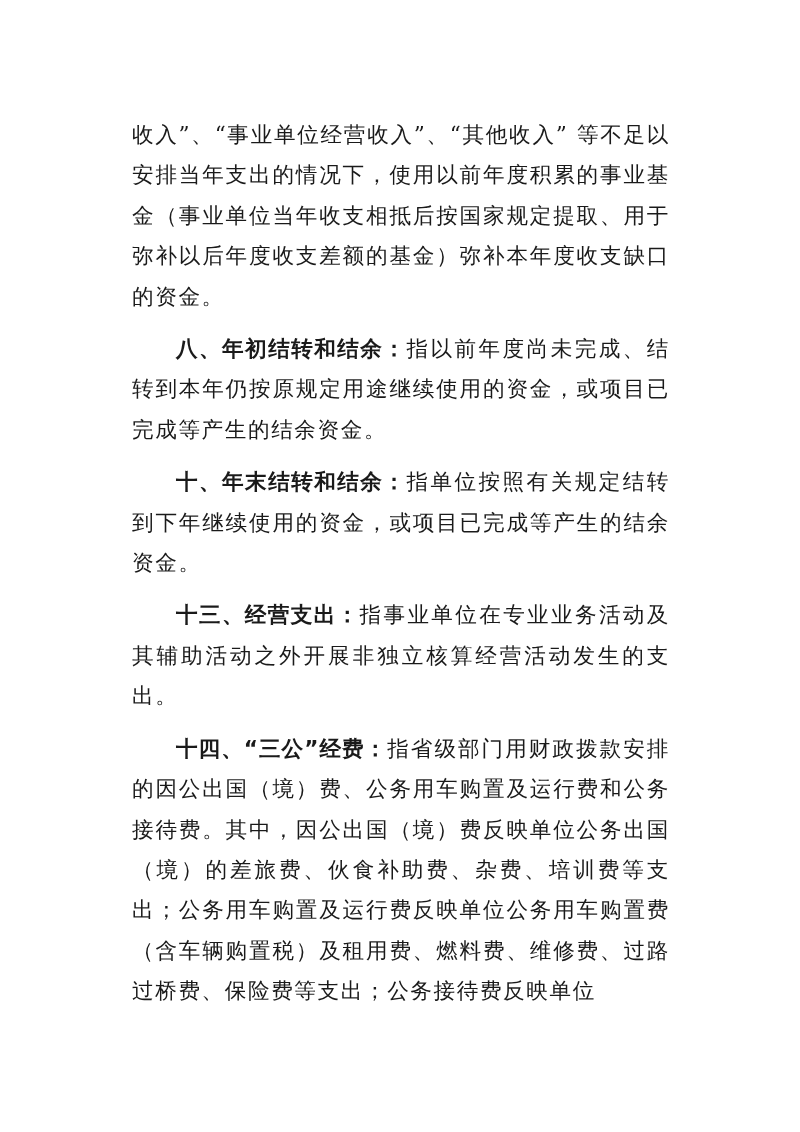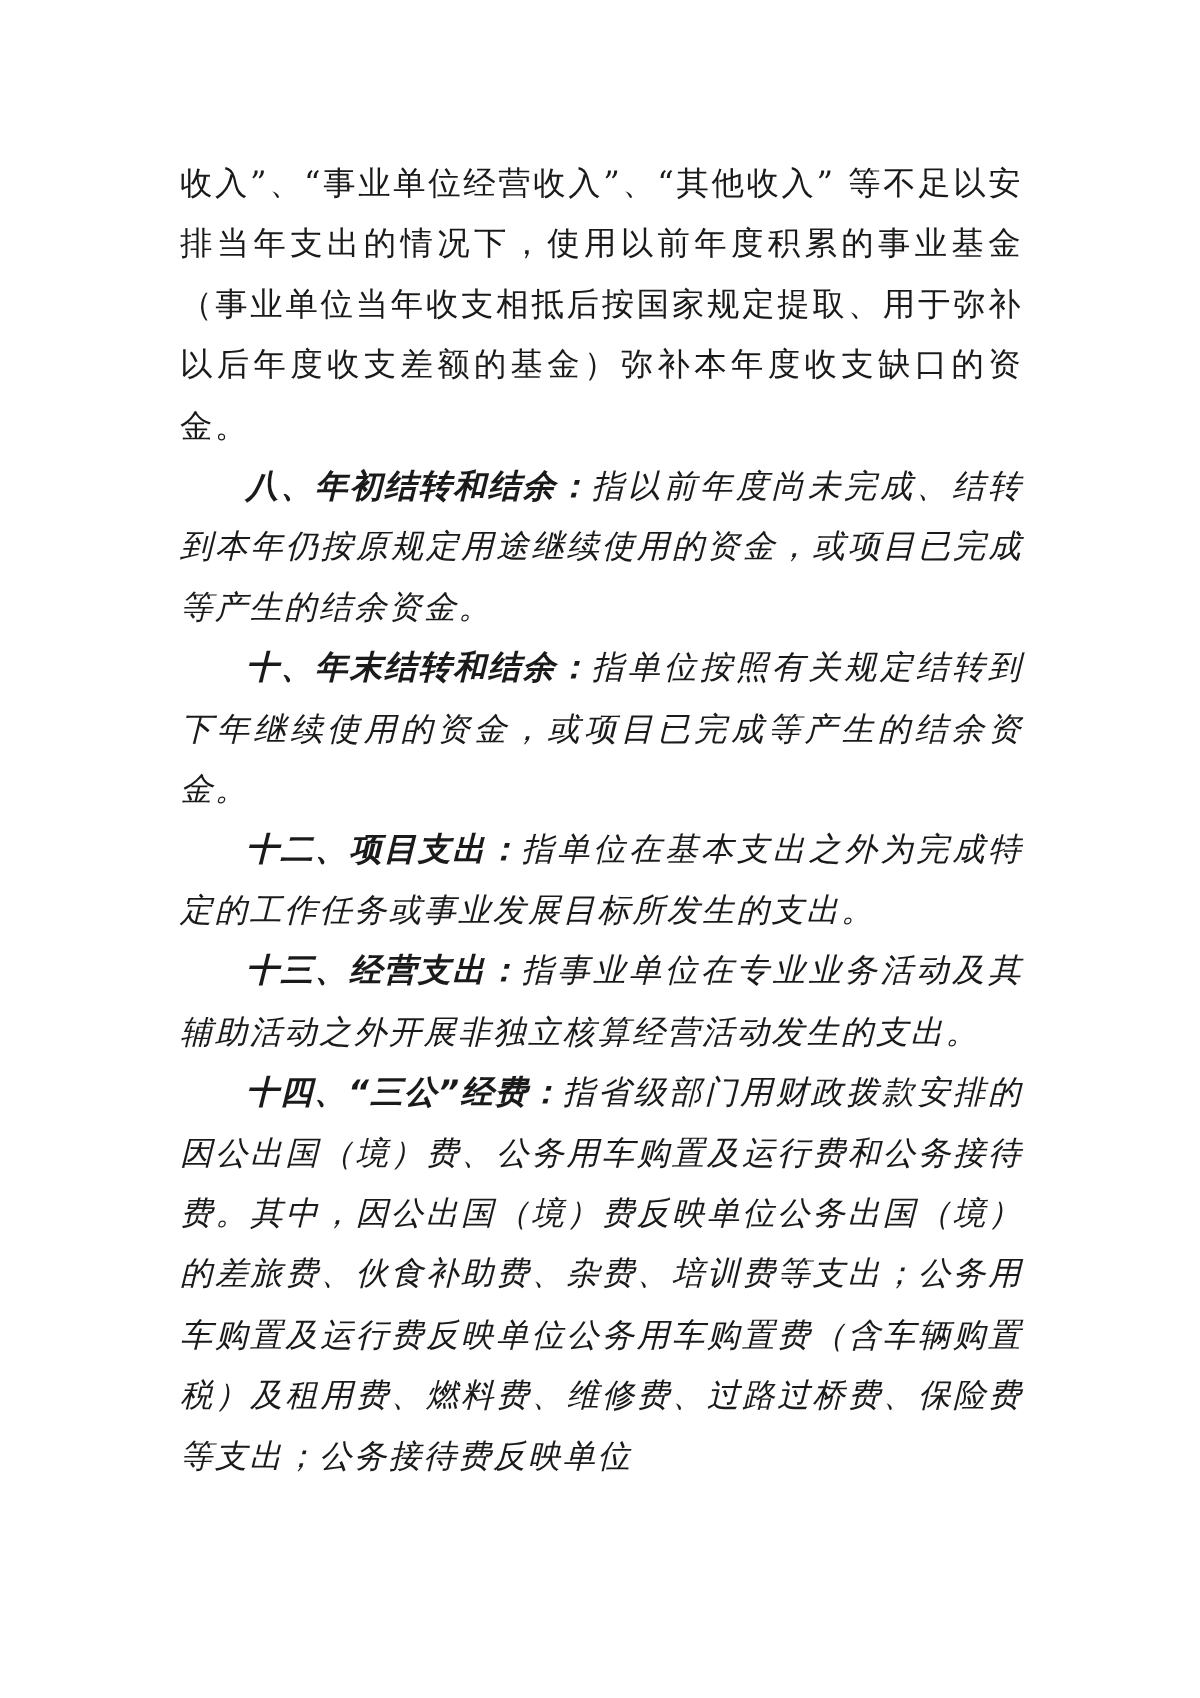--- a/index.html
+++ b/index.html
@@ -8,22 +8,22 @@
     position: absolute; left: 0; top: 0; width: 800px; height: 1132px; background: #fff;
   }
   .content {
     position: absolute; left: 120px; top: 103px; width: 562px;
     font-family: "DejaVu Serif", "Liberation Serif", serif;
     font-size: 21.6px; color: #1a1a1a;
     line-height: 40.4px;
     text-align: justify;
     letter-spacing: 1.6px;
   }
-  .para { margin: 0; text-indent: 0; }
-  .para.indent { text-indent: 44px; font-style: italic; }
+  .para { margin: 12px; text-indent: 0; }
+  .para.indent { text-indent: 44px; }
   .term { font-family: "DejaVu Sans", "Liberation Sans", sans-serif; font-weight: bold; letter-spacing: 0.6px; }
   .footer {
     position: absolute; left: 0; width: 800px; top: 1049px; text-align: center;
     font-family: "Liberation Serif", "DejaVu Serif", serif; font-size: 21px; color: #1a1a1a;
   }
 </style>
 </head>
 <body>
 
 <div class="page">
@@ -31,22 +31,19 @@
     <p class="para">
       <span>收入”、“事业单位经营收入”、“其他收入” 等不足以安排当年支出的情况下，使用以前年度积累的事业基金（事业单位当年收支相抵后按国家规定提取、用于弥补以后年度收支差额的基金）弥补本年度收支缺口的资金。</span>
     </p>
     <p class="para indent">
       <span class="term">八、年初结转和结余：</span><span>指以前年度尚未完成、结转到本年仍按原规定用途继续使用的资金，或项目已完成等产生的结余资金。</span>
     </p>
     <p class="para indent">
       <span class="term">十、年末结转和结余：</span><span>指单位按照有关规定结转到下年继续使用的资金，或项目已完成等产生的结余资金。</span>
     </p>
     <p class="para indent">
-      <span class="term">十二、项目支出：</span><span>指单位在基本支出之外为完成特定的工作任务或事业发展目标所发生的支出。</span>
-    </p>
-    <p class="para indent">
       <span class="term">十三、经营支出：</span><span>指事业单位在专业业务活动及其辅助活动之外开展非独立核算经营活动发生的支出。</span>
     </p>
     <p class="para indent">
       <span class="term">十四、“三公”经费：</span><span>指省级部门用财政拨款安排的因公出国（境）费、公务用车购置及运行费和公务接待费。其中，因公出国（境）费反映单位公务出国（境）的差旅费、伙食补助费、杂费、培训费等支出；公务用车购置及运行费反映单位公务用车购置费（含车辆购置税）及租用费、燃料费、维修费、过路过桥费、保险费等支出；公务接待费反映单位</span>
     </p>
   </div>
 </div>
 
 </body></html>

